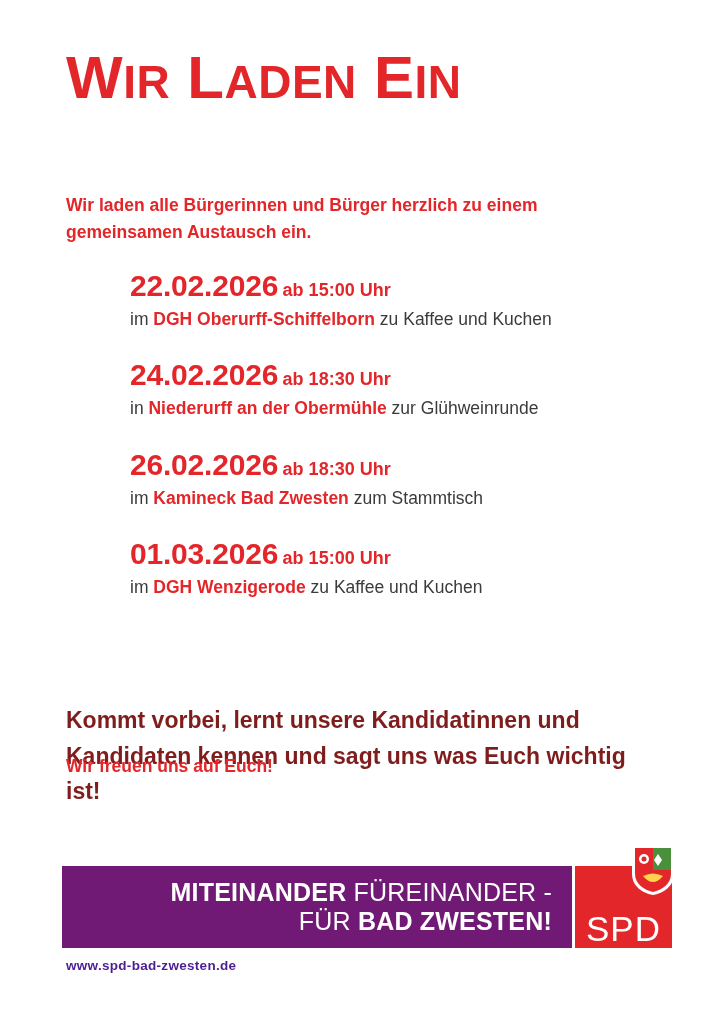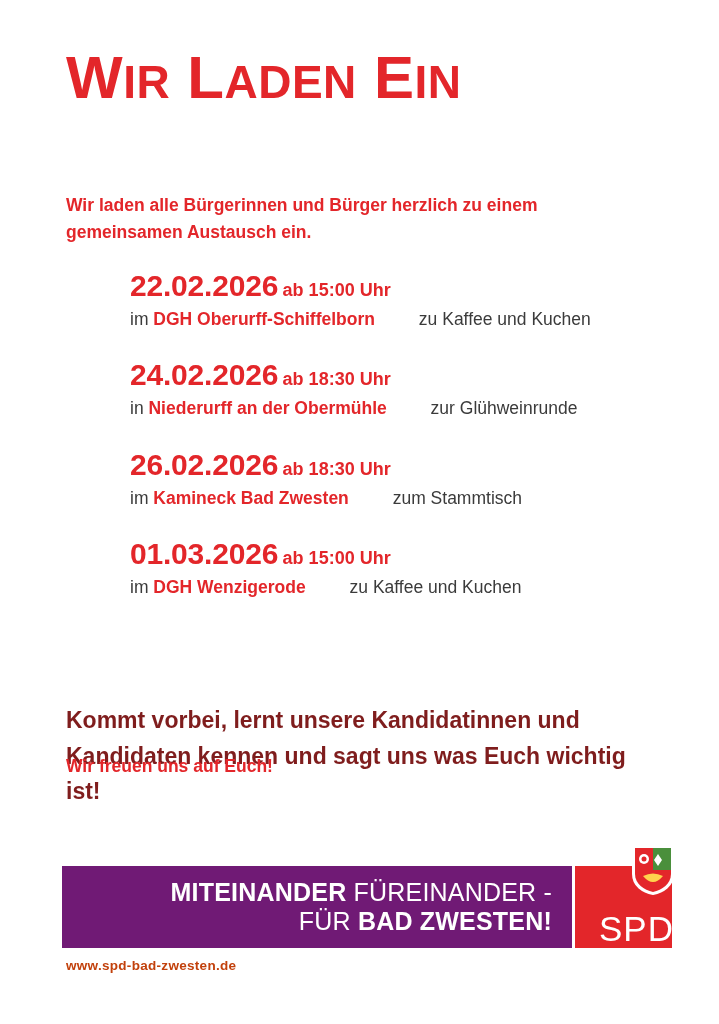--- a/index.html
+++ b/index.html
@@ -78,21 +78,20 @@
     color: #3b3b3b;
     font-weight: normal;
   }
   .event-line2 .place {
     color: #e3262a;
     font-weight: bold;
   }
   .event-line2 .post {
     color: #3b3b3b;
     font-weight: normal;
-    margin-left: 39px;
   }
   .closing {
     position: absolute;
     left: 66px;
     top: 703px;
     width: 580px;
     color: #7f1d1d;
     font-weight: bold;
     font-size: 23px;
     line-height: 1.55;
@@ -145,34 +144,33 @@
   .logo-text {
     position: absolute;
     left: 0;
     bottom: 2px;
     width: 97px;
     text-align: center;
     font-size: 35px;
     font-weight: normal;
     letter-spacing: 1px;
     line-height: 1;
-    padding-left: 13px;
   }
   .crest {
     position: absolute;
     left: 631px;
     top: 844px;
     width: 44px;
     height: 52px;
   }
   .url {
     position: absolute;
     left: 66px;
     top: 958px;
-    color: #c2410c;
+    color: #4c1d95;
     font-weight: bold;
     font-size: 13.5px;
     letter-spacing: 0.3px;
   }
 </style>
 </head>
 <body>
 
 <div class="poster">
 

